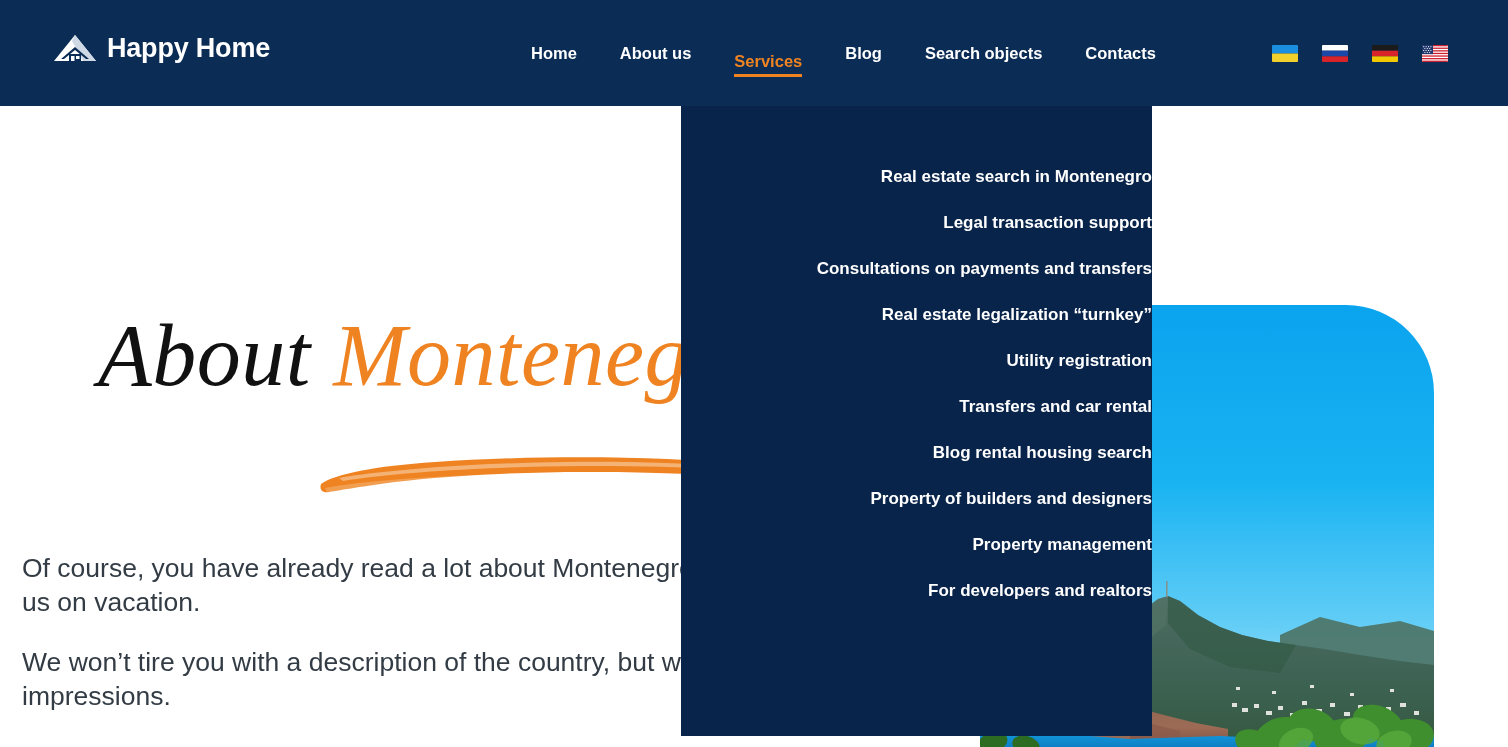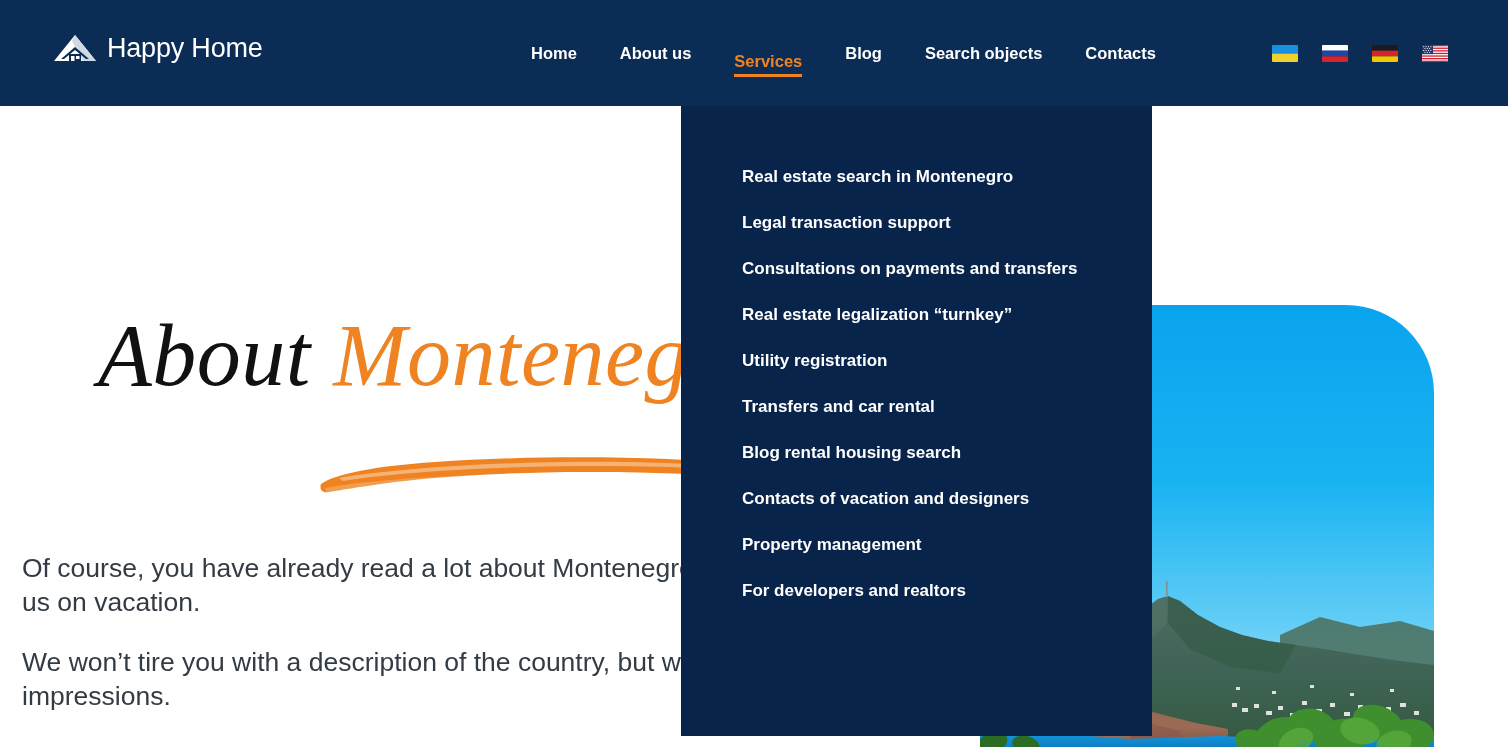--- a/index.html
+++ b/index.html
@@ -17,21 +17,21 @@
     position:absolute; left:0; top:0; width:1508px; height:106px;
     background:#0a2c55;
     z-index:30;
   }
   .logo-wrap {
     position:absolute; left:53px; top:33px;
     display:flex; align-items:center; gap:10px;
   }
   .logo-mark { width:44px; height:30px; display:block; }
   .logo-text {
-    color:#ffffff; font-size:27px; font-weight:normal;
+    color:#ffffff; font-size:27px; font-weight:bold;
     letter-spacing:-0.2px; line-height:1;
     font-family:"Liberation Sans", sans-serif;
   }
 
   .nav {
     position:absolute; left:515px; top:0; height:106px;
     display:flex; align-items:center; gap:11px;
   }
   .nav-item {
     position:relative;
@@ -86,20 +86,21 @@
   }
   .photo svg { display:block; width:100%; height:100%; }
 
   
   .dropdown {
     position:absolute; left:681px; top:106px;
     width:471px; height:630px;
     background:#09244a;
     z-index:40;
     padding-top:48px;
+    text-align:right;
   }
   .dd-item {
     color:#ffffff; font-size:17px; font-weight:bold;
     padding:0 0 0 61px;
     height:46px; line-height:46px;
     white-space:nowrap; cursor:pointer;
   }
 </style>
 </head>
 <body>
@@ -291,18 +292,18 @@
   </div>
 
   <div class="dropdown">
     <div class="dd-item"><span>Real estate search in Montenegro</span></div>
     <div class="dd-item"><span>Legal transaction support</span></div>
     <div class="dd-item"><span>Consultations on payments and transfers</span></div>
     <div class="dd-item"><span>Real estate legalization “turnkey”</span></div>
     <div class="dd-item"><span>Utility registration</span></div>
     <div class="dd-item"><span>Transfers and car rental</span></div>
     <div class="dd-item"><span>Blog rental housing search</span></div>
-    <div class="dd-item"><span>Contacts of vacation and designers</span></div>
+    <div class="dd-item"><span>Property of builders and designers</span></div>
     <div class="dd-item"><span>Property management</span></div>
     <div class="dd-item"><span>For developers and realtors</span></div>
   </div>
 
 </div>
 
 </body></html>

